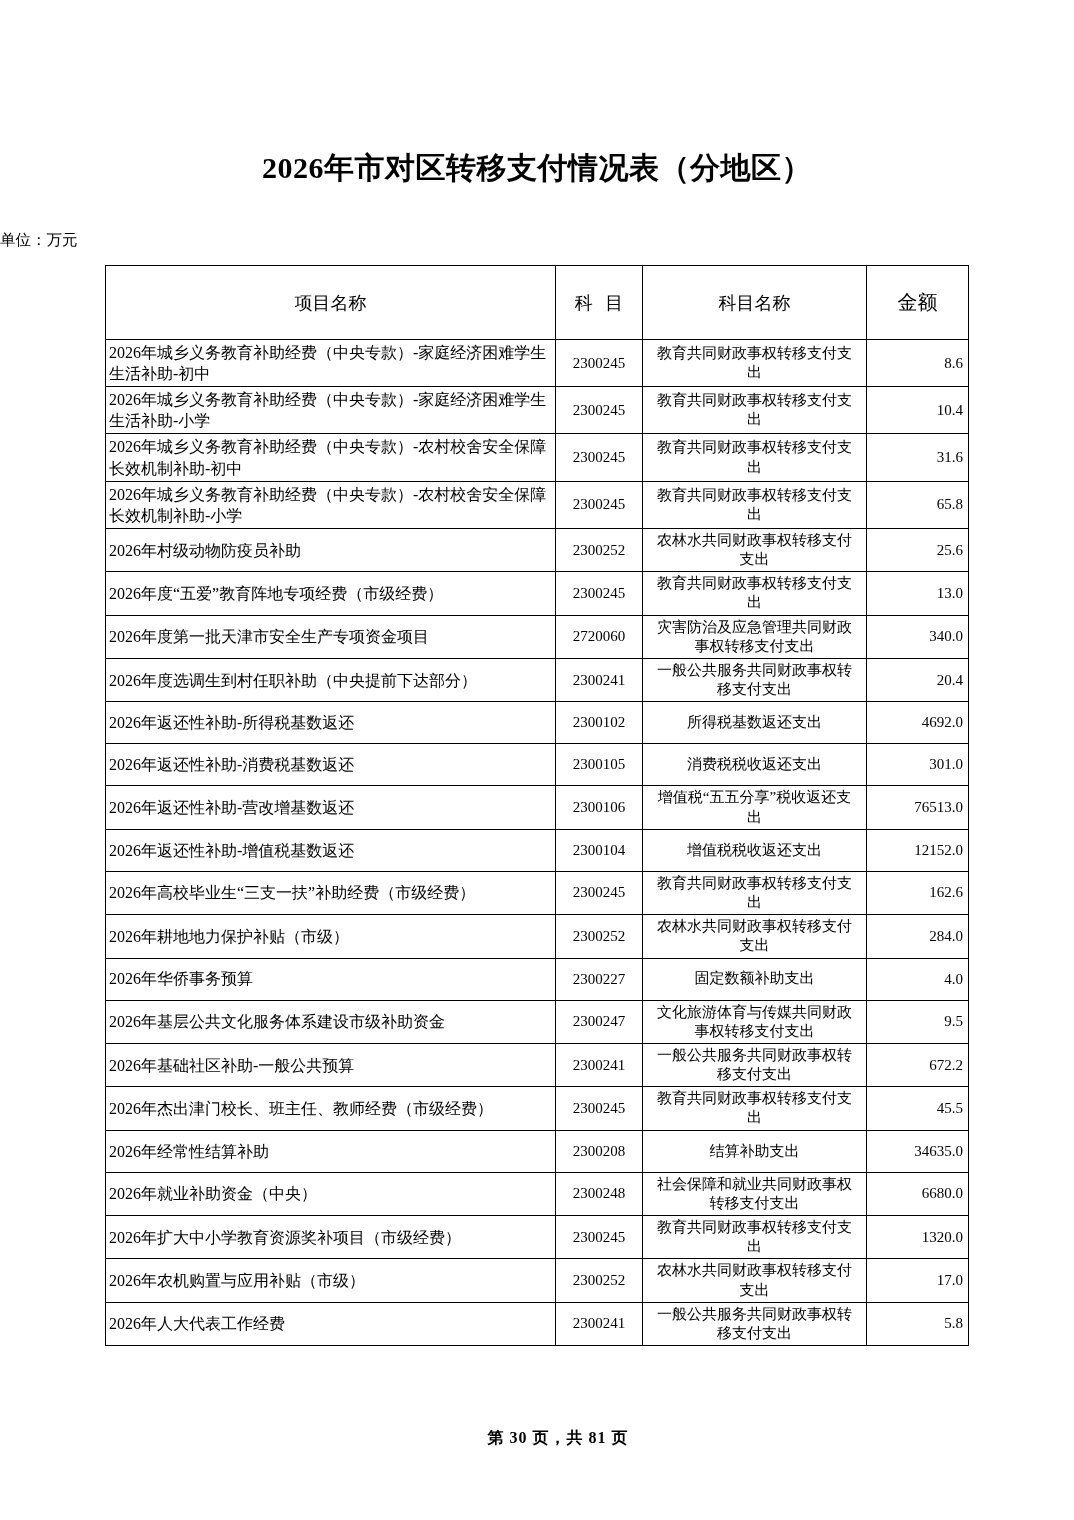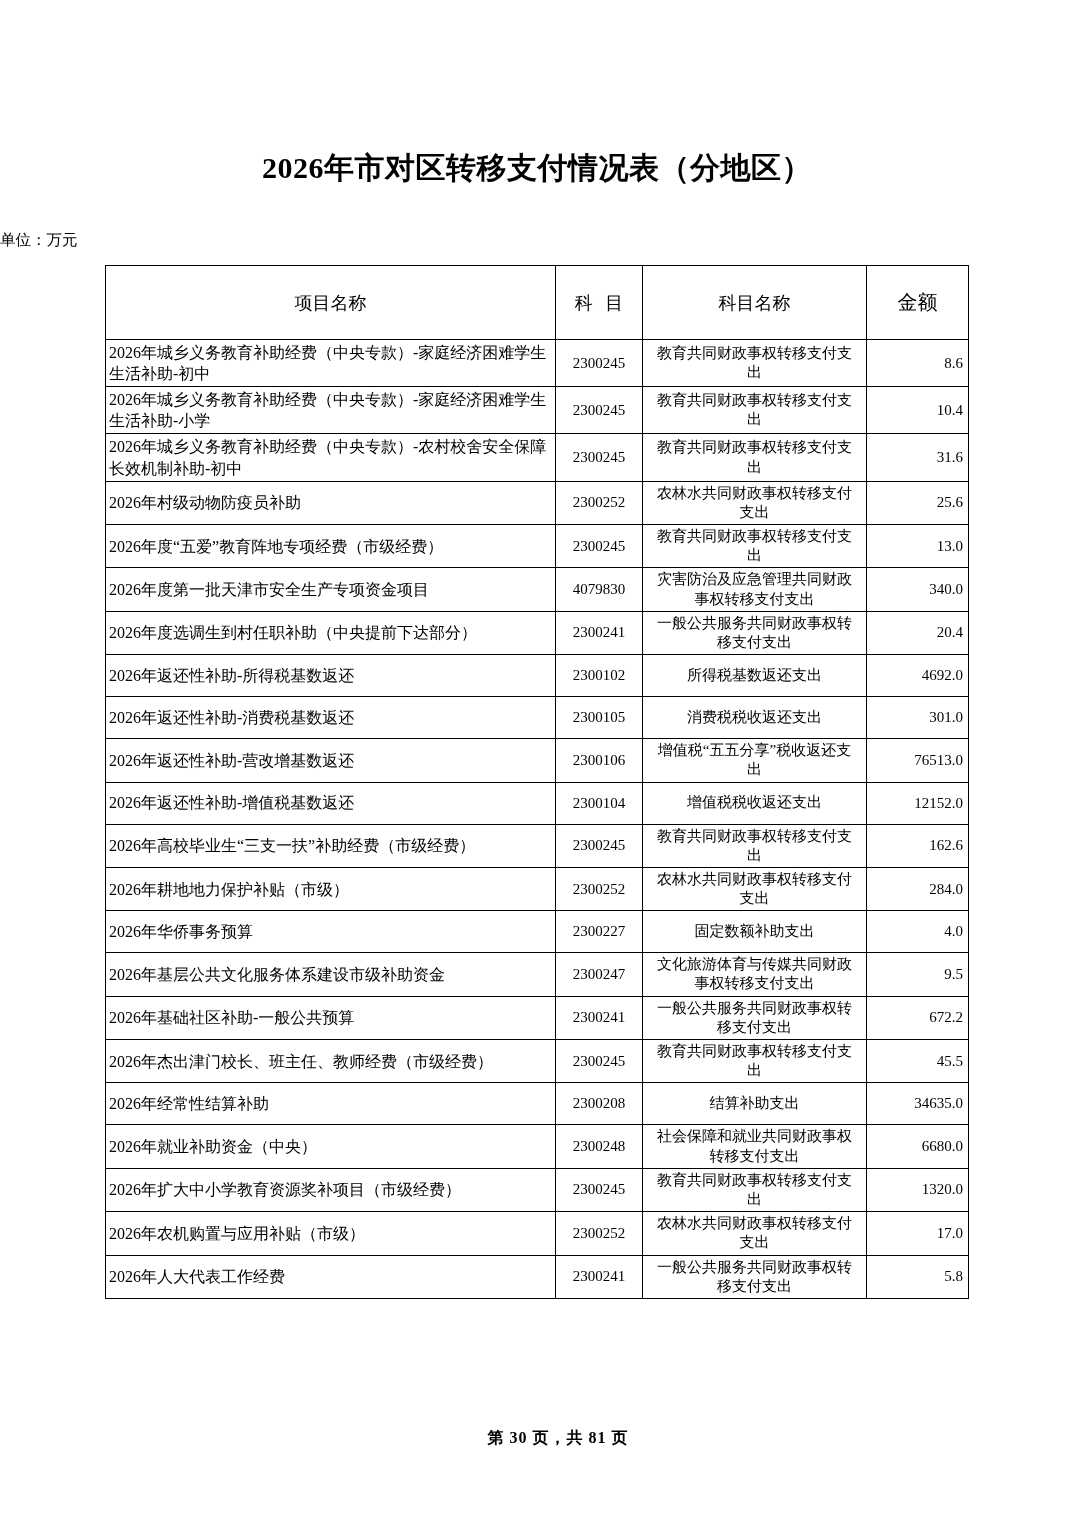--- a/index.html
+++ b/index.html
@@ -147,34 +147,40 @@
           <td class="t-subj">教育共同财政事权转移支付支出</td>
           <td class="t-amt">10.4</td>
         </tr>
         <tr>
           <td class="t-name">2026年城乡义务教育补助经费（中央专款）-农村校舍安全保障长效机制补助-初中</td>
           <td class="t-code">2300245</td>
           <td class="t-subj">教育共同财政事权转移支付支出</td>
           <td class="t-amt">31.6</td>
         </tr>
         <tr>
+          <td class="t-name">2026年城乡义务教育补助经费（中央专款）-农村校舍安全保障长效机制补助-小学</td>
+          <td class="t-code">2300245</td>
+          <td class="t-subj">教育共同财政事权转移支付支出</td>
+          <td class="t-amt">65.8</td>
+        </tr>
+        <tr>
           <td class="t-name">2026年村级动物防疫员补助</td>
           <td class="t-code">2300252</td>
           <td class="t-subj">农林水共同财政事权转移支付支出</td>
           <td class="t-amt">25.6</td>
         </tr>
         <tr>
           <td class="t-name">2026年度“五爱”教育阵地专项经费（市级经费）</td>
           <td class="t-code">2300245</td>
           <td class="t-subj">教育共同财政事权转移支付支出</td>
           <td class="t-amt">13.0</td>
         </tr>
         <tr>
           <td class="t-name">2026年度第一批天津市安全生产专项资金项目</td>
-          <td class="t-code">4079830</td>
+          <td class="t-code">2720060</td>
           <td class="t-subj">灾害防治及应急管理共同财政事权转移支付支出</td>
           <td class="t-amt">340.0</td>
         </tr>
         <tr>
           <td class="t-name">2026年度选调生到村任职补助（中央提前下达部分）</td>
           <td class="t-code">2300241</td>
           <td class="t-subj">一般公共服务共同财政事权转移支付支出</td>
           <td class="t-amt">20.4</td>
         </tr>
         <tr>

